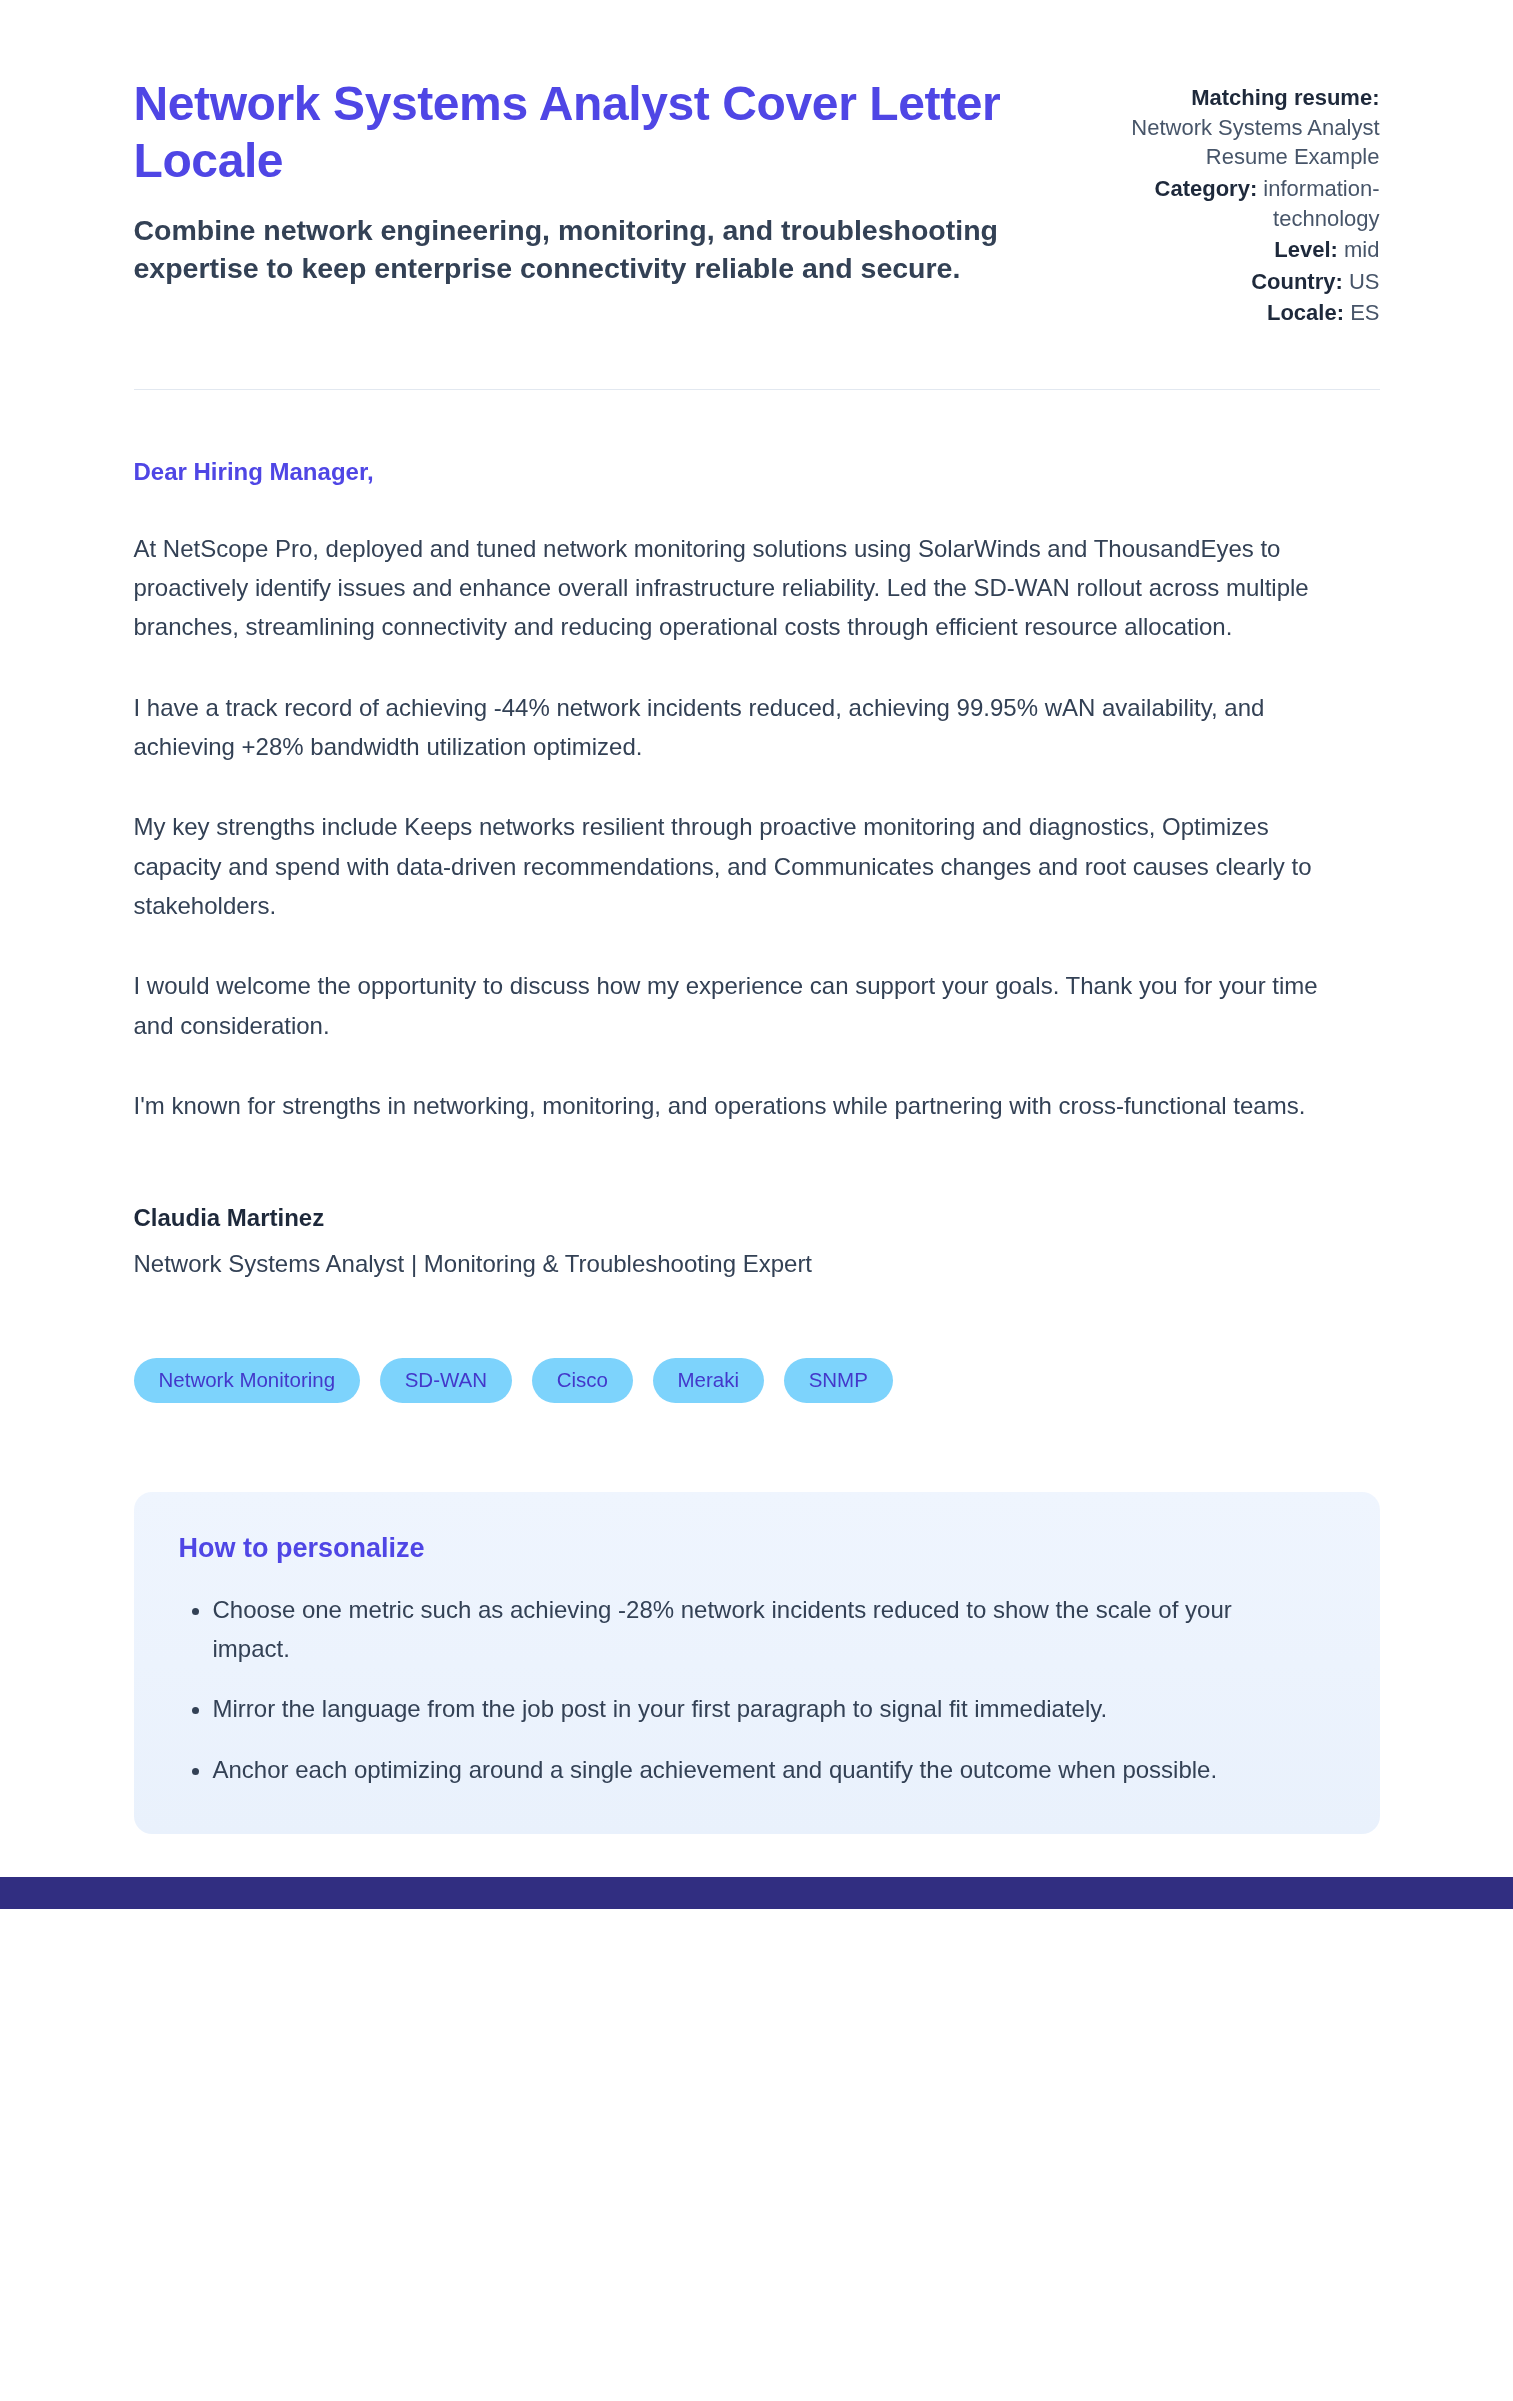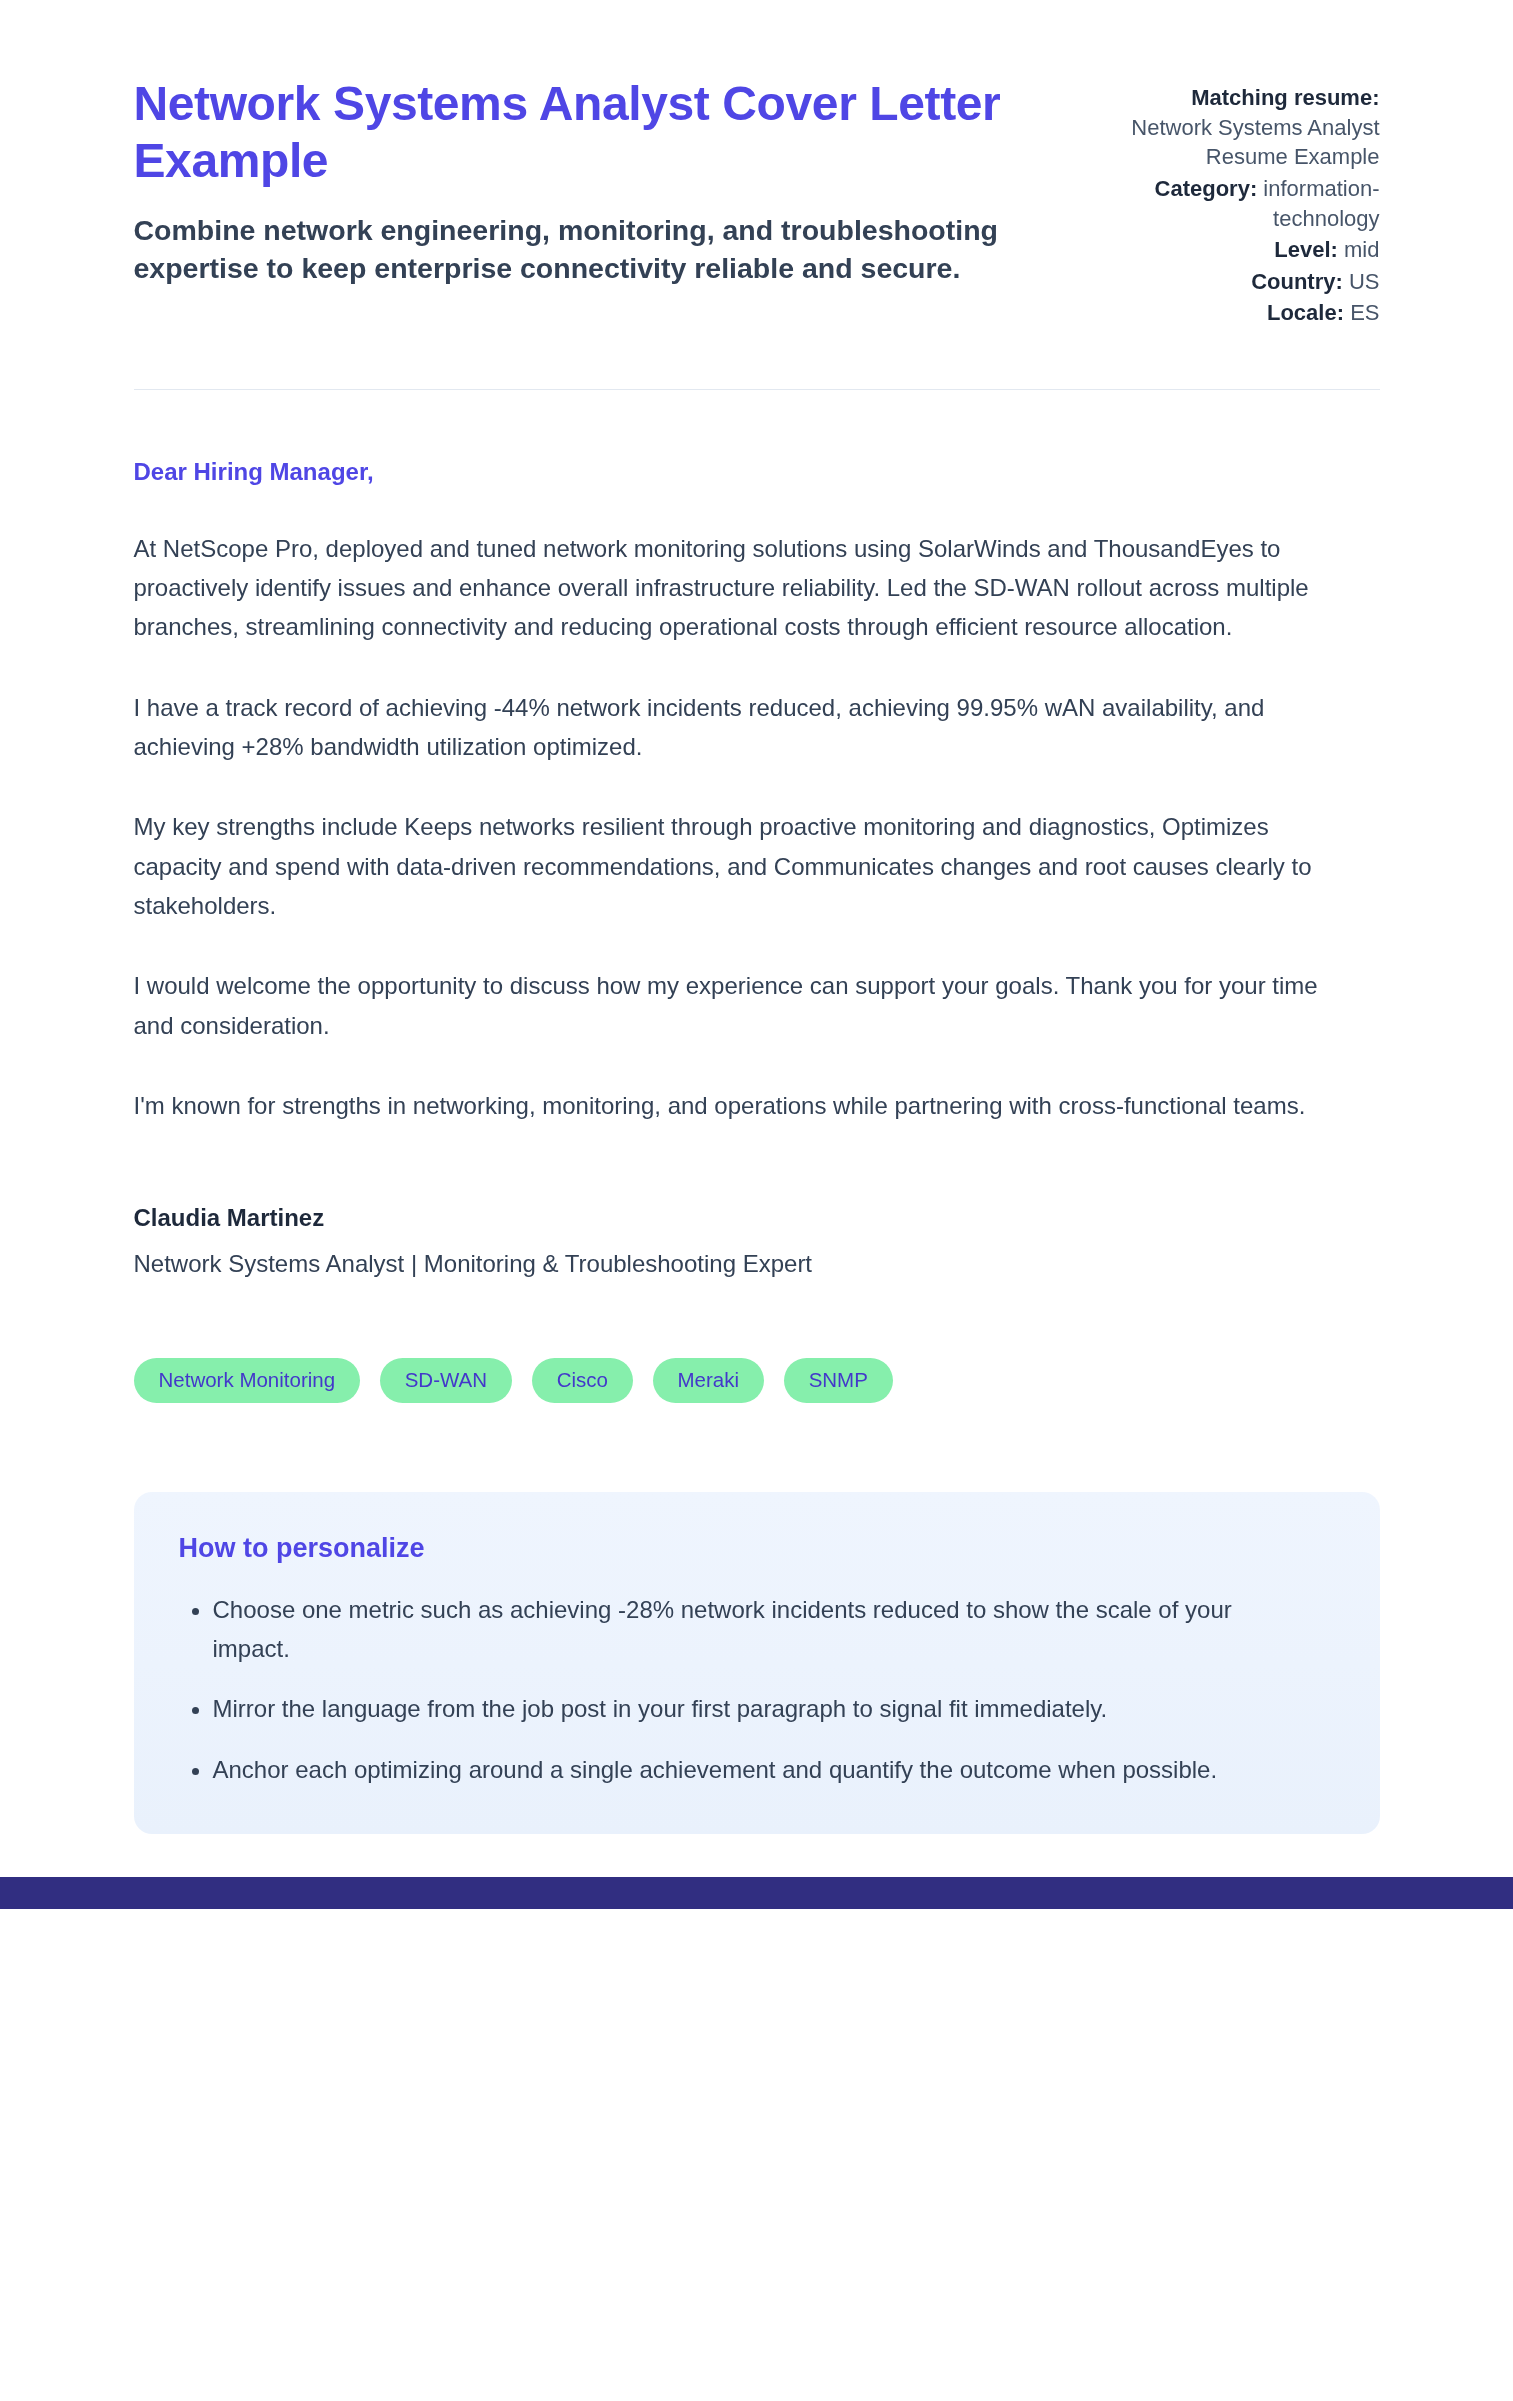--- a/index.html
+++ b/index.html
@@ -82,21 +82,21 @@
   .tags-row {
     margin-top: 80px;
     display: flex;
     flex-wrap: wrap;
     gap: 19.6px;
   }
   .tag-pill {
     display: inline-block;
     padding: 11.6px 25px;
     border-radius: 889px;
-    background: #86efac;
+    background: #7dd3fc;
     color: #4338ca;
     font-size: 20.5px;
     line-height: 1.1;
     cursor: pointer;
   }
   .personalize-box {
     margin-top: 89px;
     background: linear-gradient(180deg, #eff5fe 0%, #e9f1fc 100%);
     border-radius: 18px;
     padding: 41px 45px 44px 45px;
@@ -126,21 +126,21 @@
     background: #312e81;
   }
 </style>
 </head>
 <body>
 
 <div class="page">
 
   <div class="header">
     <div class="header-left">
-      <h1 class="page-title">Network Systems Analyst Cover Letter Example</h1>
+      <h1 class="page-title">Network Systems Analyst Cover Letter Locale</h1>
       <p class="page-subtitle">Combine network engineering, monitoring, and troubleshooting expertise to keep enterprise connectivity reliable and secure.</p>
     </div>
     <div class="meta-panel">
       <div class="meta-item">
         <span class="meta-label">Matching resume:</span>
         <span class="meta-value">Network Systems Analyst Resume Example</span>
       </div>
       <div class="meta-item">
         <span class="meta-label">Category:</span>
         <span class="meta-value">information-technology</span>

